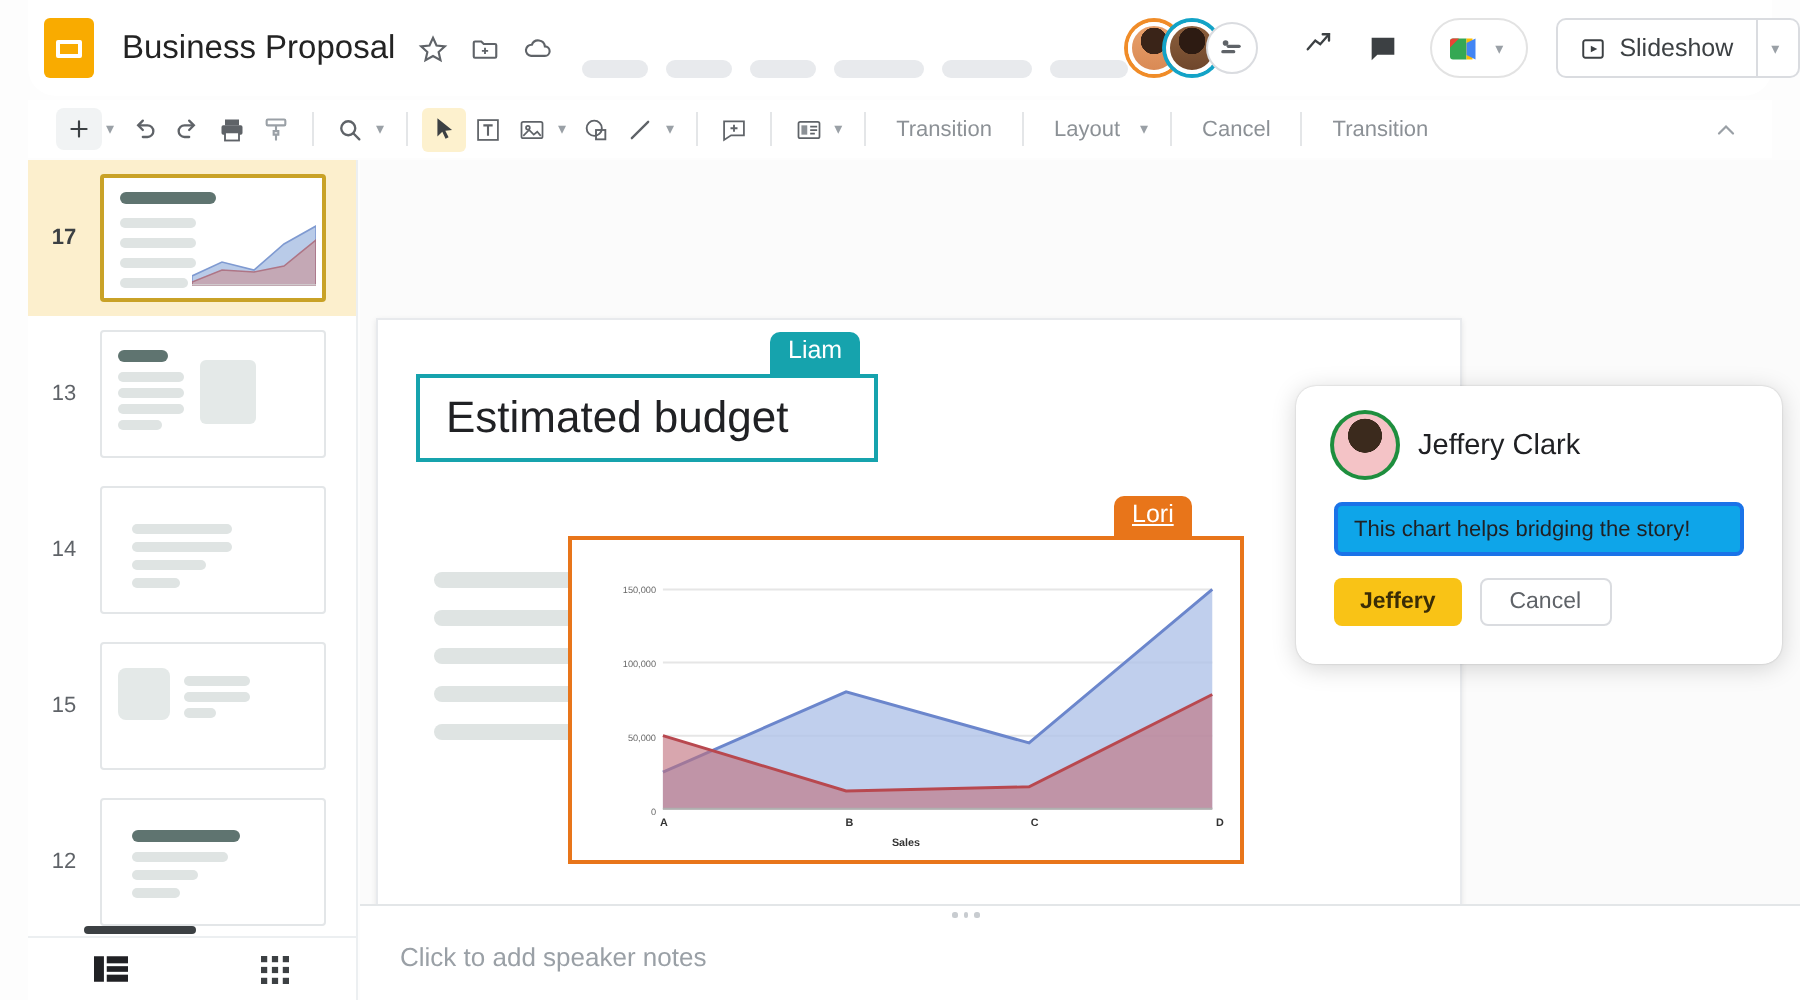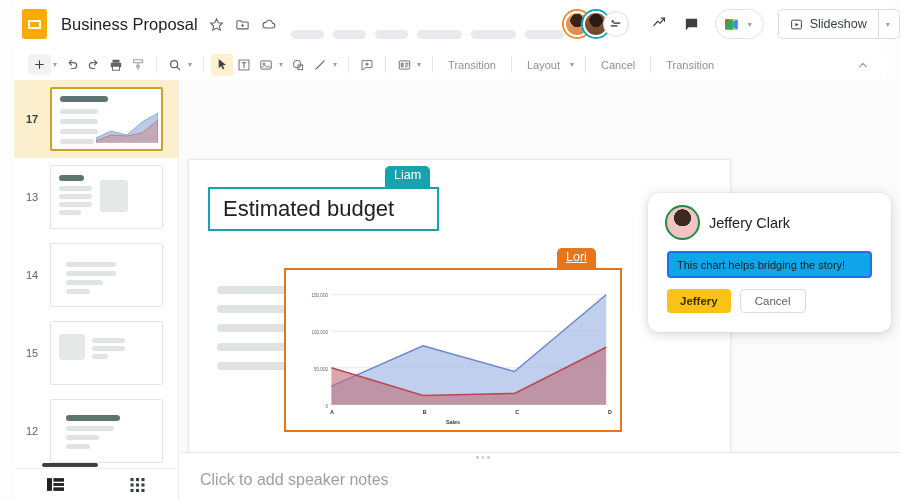--- a/index.html
+++ b/index.html
@@ -129,21 +129,21 @@
   .chart-inner { position:absolute; inset:0; }
   .ctick { position:absolute; right: 100%; transform: translate(-4px,-50%); font-size:4.6px; color:#666; white-space:nowrap;}
   .xlab { position:absolute; font-size:5.4px; font-weight:bold; color:#333; transform:translateX(-50%); }
   .xtitle { position:absolute; left:50%; transform:translateX(-50%); bottom:5px; font-size:5.4px; font-weight:bold; color:#333;}
 
   
   .notes {
     position:absolute; left:0; right:0; bottom:0; height:48px;
     background:#fff; border-top:1px solid #e3e6e8;
   }
-  .notes-txt { position:absolute; left: 20px; top: 18px; font-size: 16px; color:#9aa0a6;}
+  .notes-txt { position:absolute; left: 20px; top: 18px; font-size: 13px; color:#9aa0a6;}
   .notes-handle { position:absolute; left: 296px; top:3px; display:flex; gap:3px;}
   .notes-handle i { width:2.5px;height:2.5px;background:#c8ccd0;border-radius:50%;display:block;}
 
   
   .comment-pop {
     position:absolute; left: 648px; top: 193px; width: 243px; height: 139px;
     background:#fff; border-radius: 10px;
     box-shadow: 0 2px 12px rgba(0,0,0,.17), 0 0 1px rgba(0,0,0,.2);
     padding: 14px 19px;
   }

